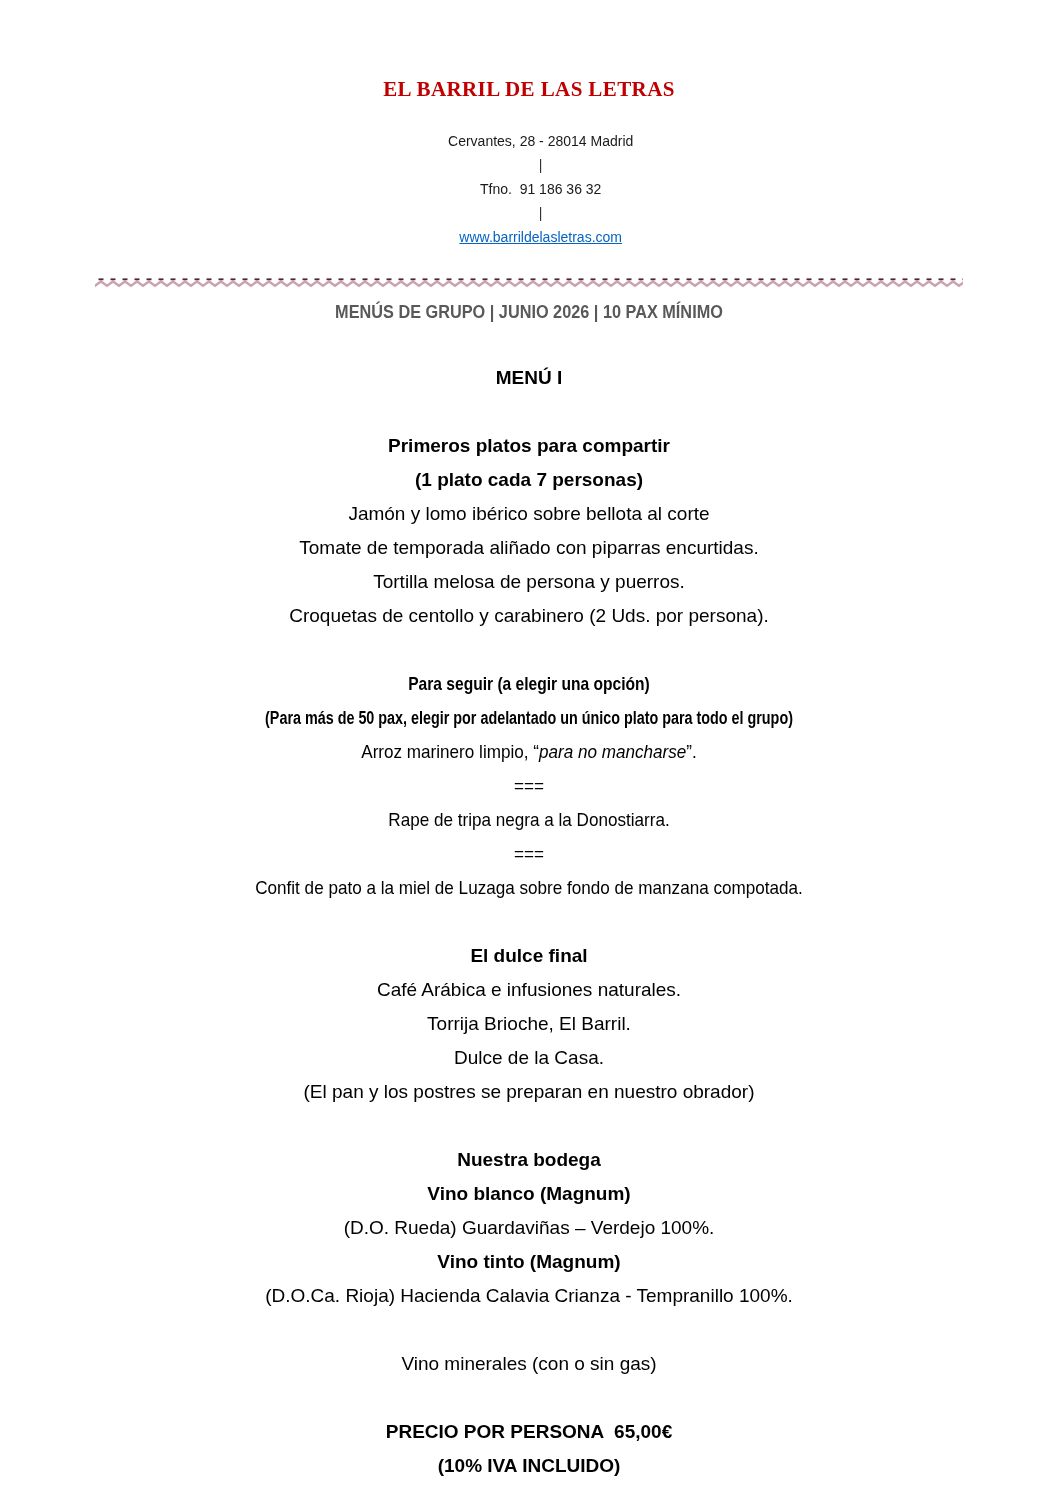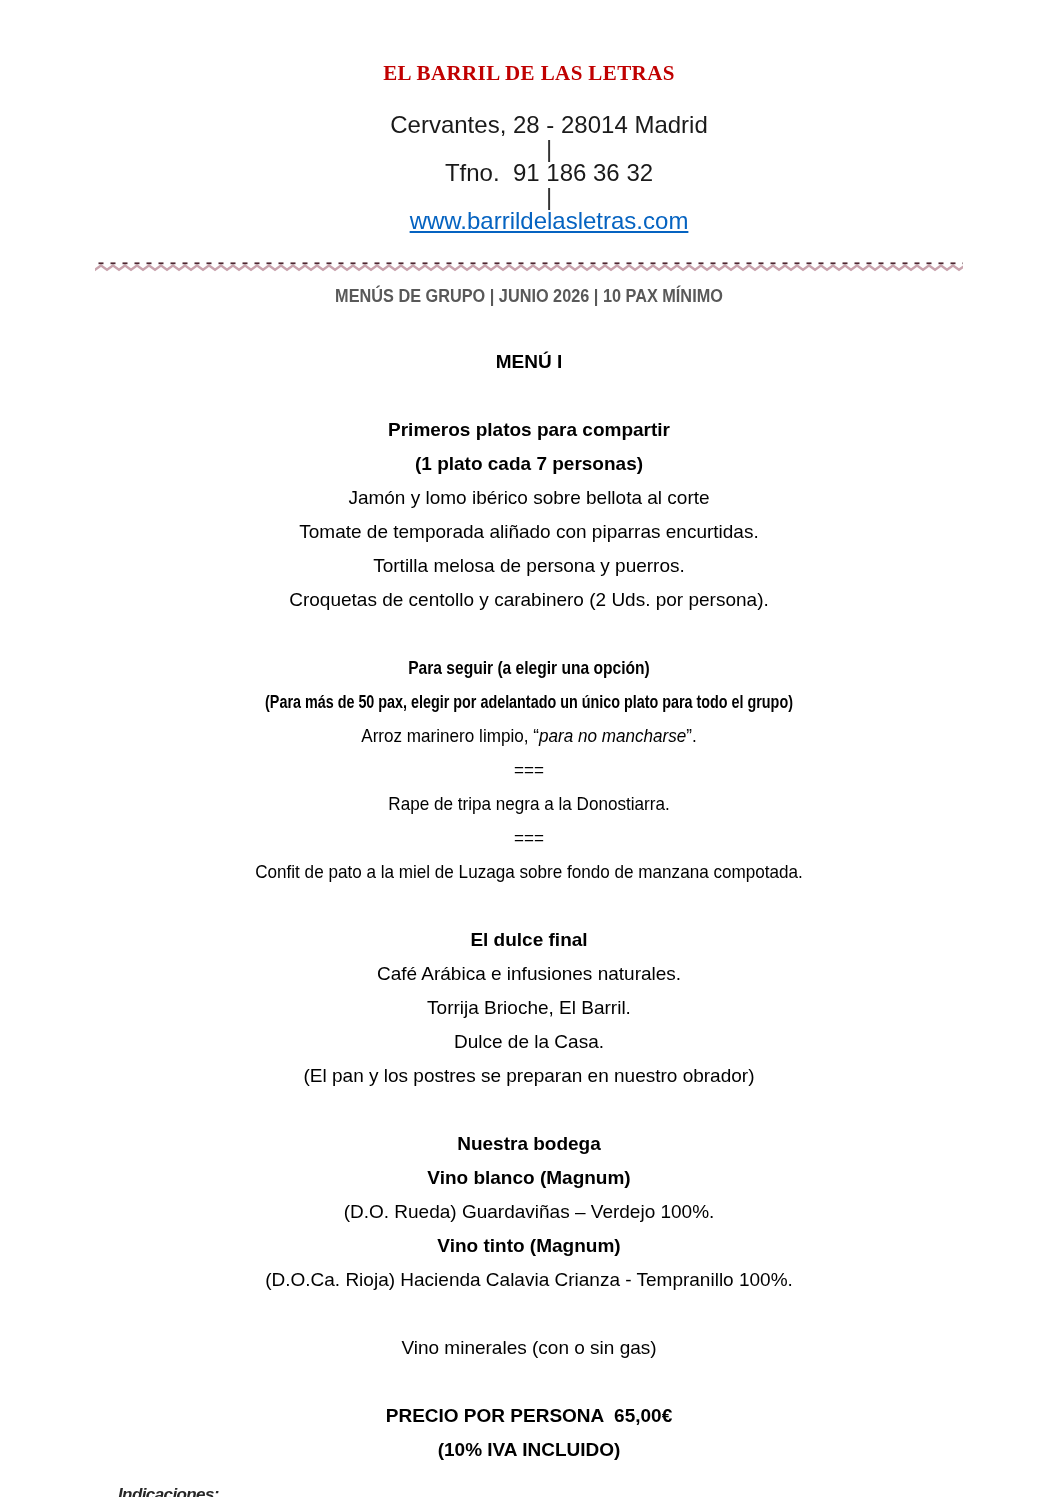--- a/index.html
+++ b/index.html
@@ -7,33 +7,33 @@
     position: relative;
     width: 1058px;
     height: 1497px;
     margin: 0 auto;
     background: #ffffff;
     overflow: hidden;
     font-family: "Liberation Sans", sans-serif;
     color: #000000;
   }
   
-  .header { text-align: center; padding-top: 60px; }
+  .header { text-align: center; padding-top: 60px; margin-top: 16px; }
   .restaurant-title {
     font-family: "Liberation Serif", serif;
     font-weight: bold;
     font-size: 21px;
     line-height: 26px;
     color: #C00000;
     letter-spacing: 0.4px;
     white-space: pre-wrap;
   }
   .contact-line {
     margin-top: 3px;
-    font-size: 24px;
+    font-size: 14px;
     line-height: 24px;
     color: #1a1a1a;
     white-space: pre-wrap;
   }
   .contact-line .sep { margin: 0 13px; color: #333333; }
   .website-link { color: #0563C1; text-decoration: underline; cursor: pointer; }
   .zigzag { display: block; margin: 5px auto 0 auto; }
   .tagline {
     margin-top: 11px;
     font-size: 17.5px;

